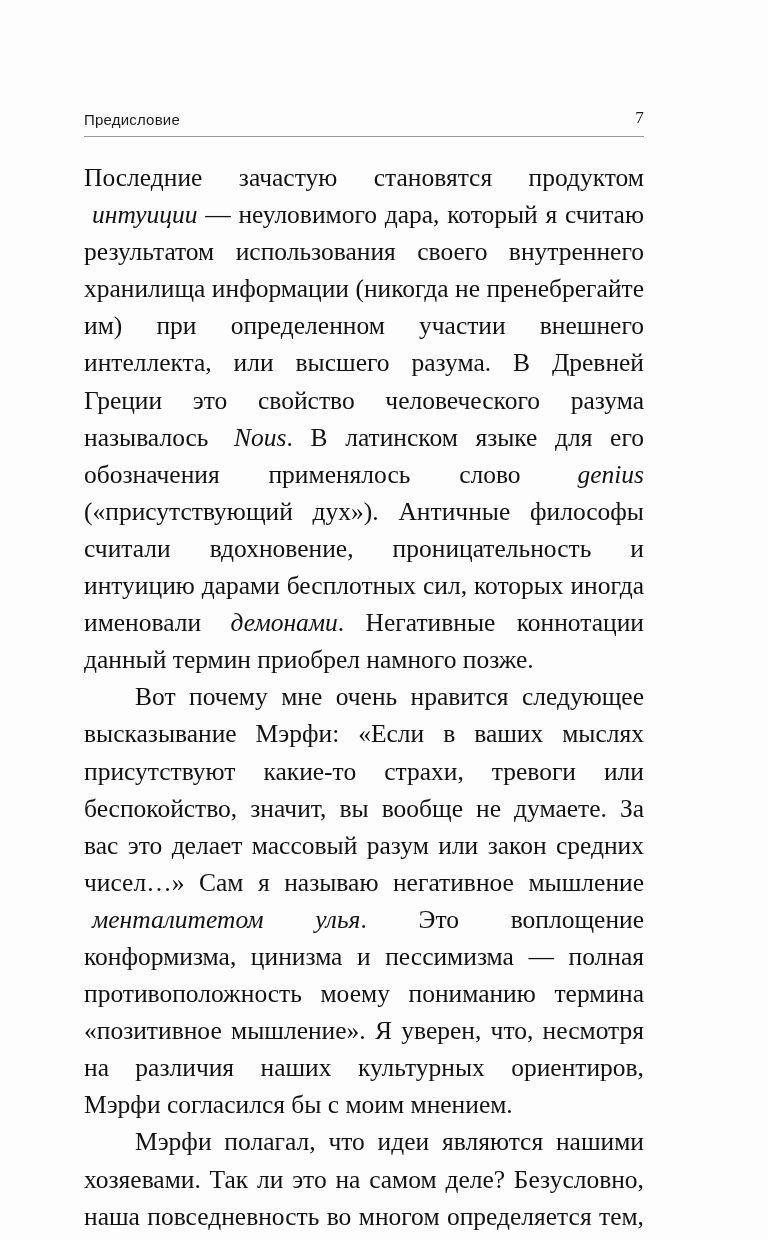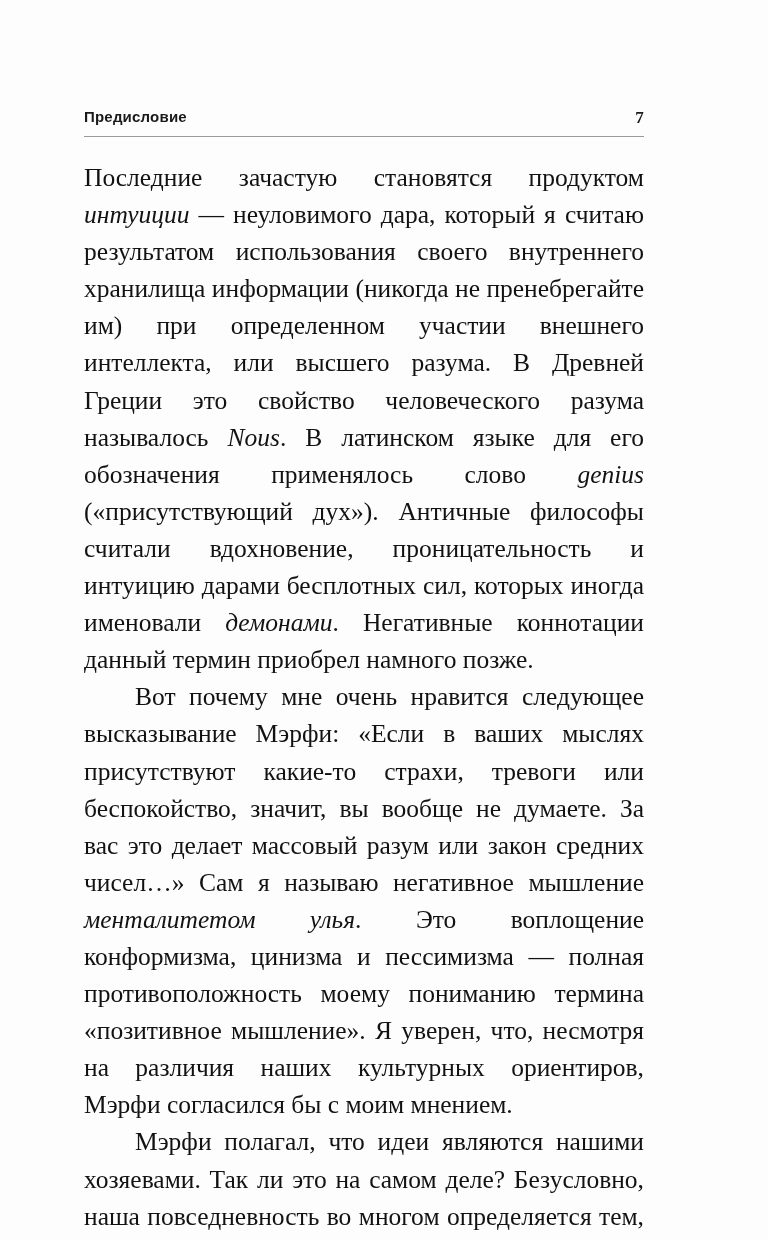--- a/index.html
+++ b/index.html
@@ -24,29 +24,28 @@
     background: #fdfdfd;
   }
   .content {
     position: absolute;
     left: 84px;
     top: 108px;
     width: 560px;
   }
   .running-head {
     display: flex;
-    align-items: flex-start;
+    align-items: flex-end;
     justify-content: space-between;
     font-family: "Liberation Sans", sans-serif;
     font-size: 15px;
     letter-spacing: 0.2px;
     color: #1a1a1a;
     padding-bottom: 8px;
     border-bottom: 1px solid #9a9a9a;
-    font-weight: bold;
   }
   .running-head .folio {
     font-family: "Liberation Serif", serif;
     font-size: 17px;
   }
   .body-text {
     margin-top: 22px;
     font-size: 25.5px;
     line-height: 1.455;
     text-align: justify;
@@ -56,20 +55,21 @@
   }
   .body-text p {
     margin: 0;
     text-indent: 0;
   }
   .body-text p + p {
     text-indent: 2.0em;
   }
   .body-text i, .body-text em {
     font-style: italic;
+    margin-left: 8px;
   }
 </style>
 </head>
 <body>
 
 <div class="page">
   <div class="content">
 
     <div class="running-head">
       <span>Предисловие</span>

